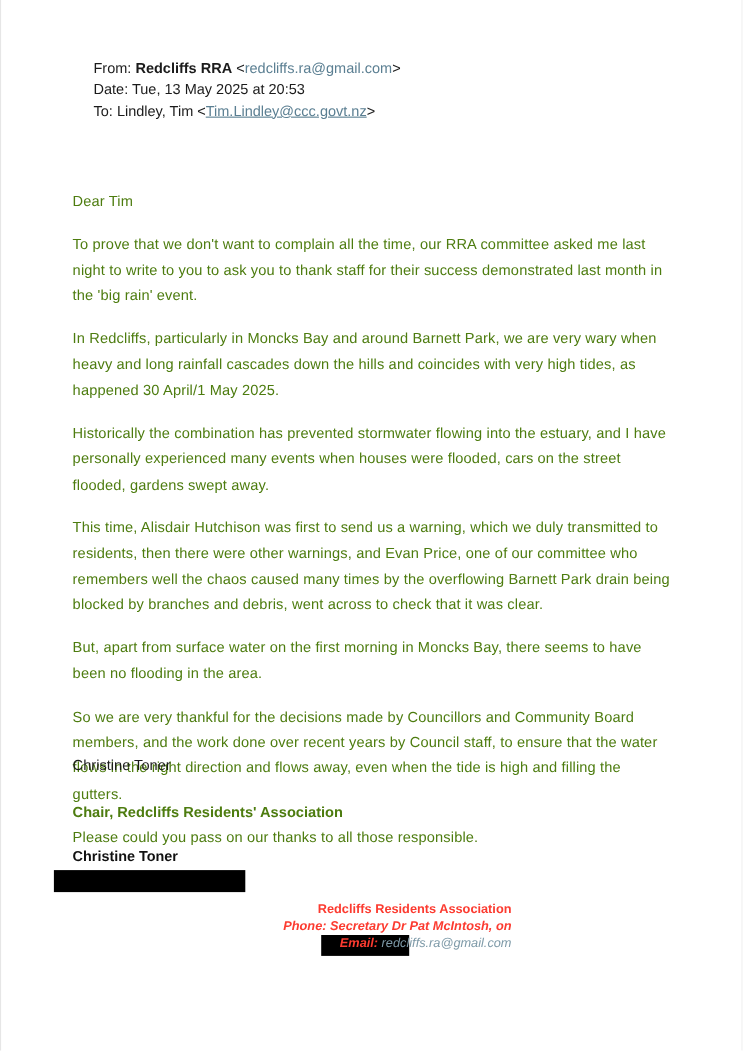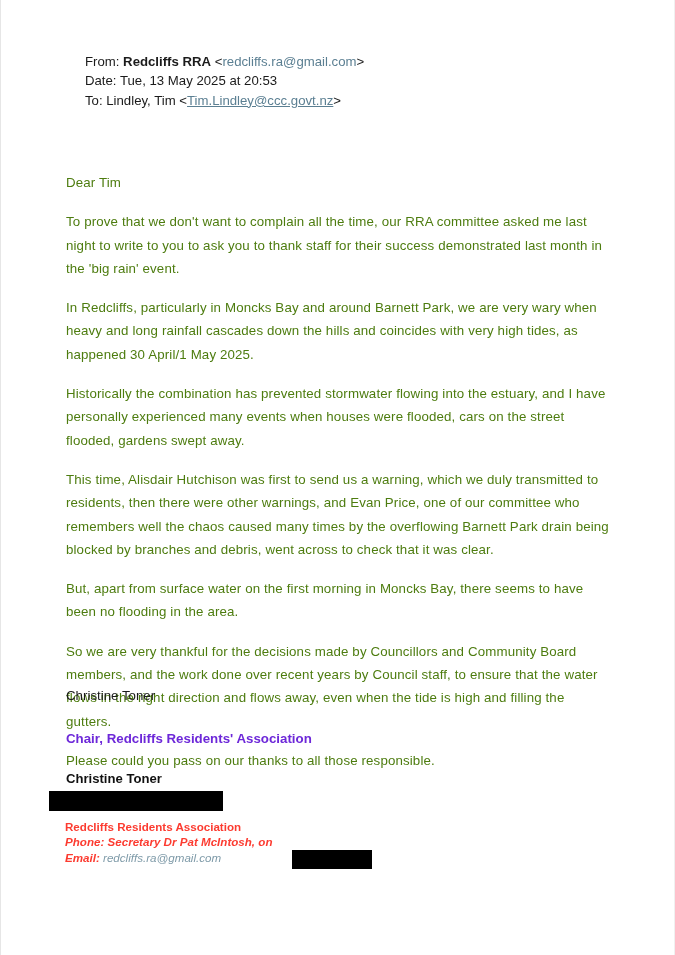--- a/index.html
+++ b/index.html
@@ -76,21 +76,21 @@
   .sig-name {
     font-size: 13.3px;
     line-height: 19px;
     color: #1b1b1b;
     margin-bottom: 15px;
   }
   .sig-role {
     font-size: 13.3px;
     line-height: 19px;
     font-weight: 700;
-    color: #6d28d9;
+    color: #4d7c0f;
     margin-top: 24px;
   }
 
   
   .footer {
     position: absolute;
     left: 65px;
     top: 770px;
     width: 540px;
   }
@@ -117,20 +117,21 @@
     left: 291px;
     top: 850px;
     width: 80px;
     height: 19px;
   }
   .org-block {
     position: absolute;
     left: 64px;
     top: 819px;
     width: 400px;
+    text-align: right;
   }
   .org-line {
     font-size: 11.6px;
     line-height: 15.4px;
     color: #fc3b30;
     font-weight: 600;
     white-space: nowrap;
   }
   .org-line.italic {
     font-style: italic;

